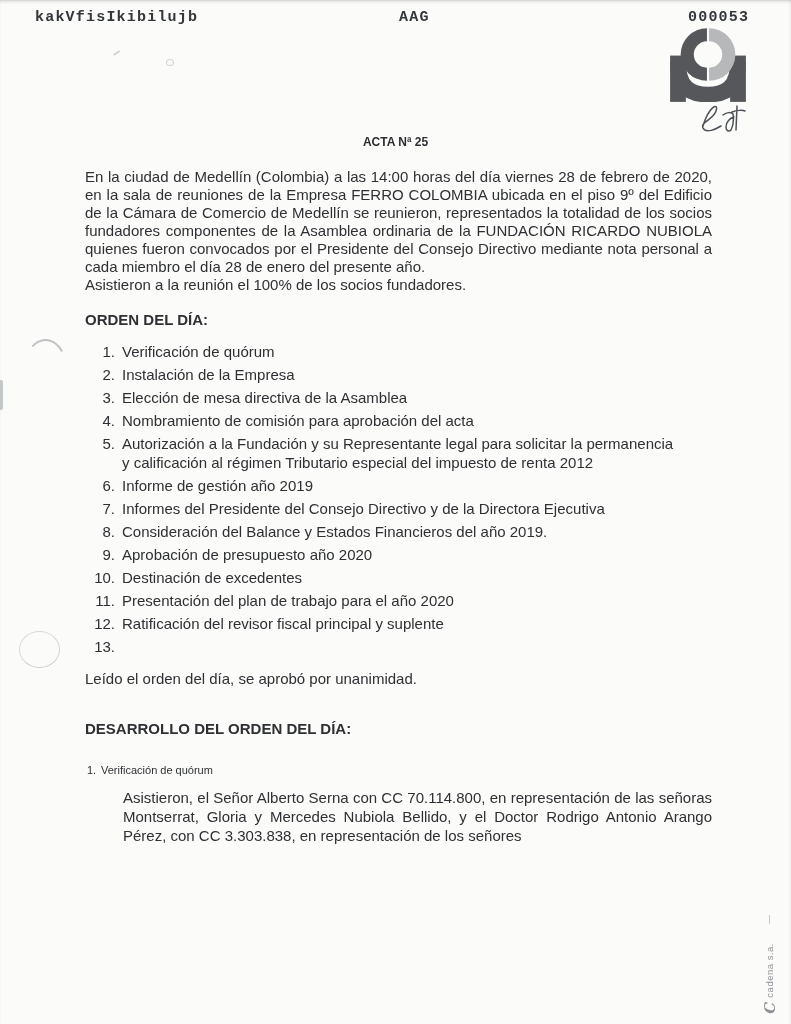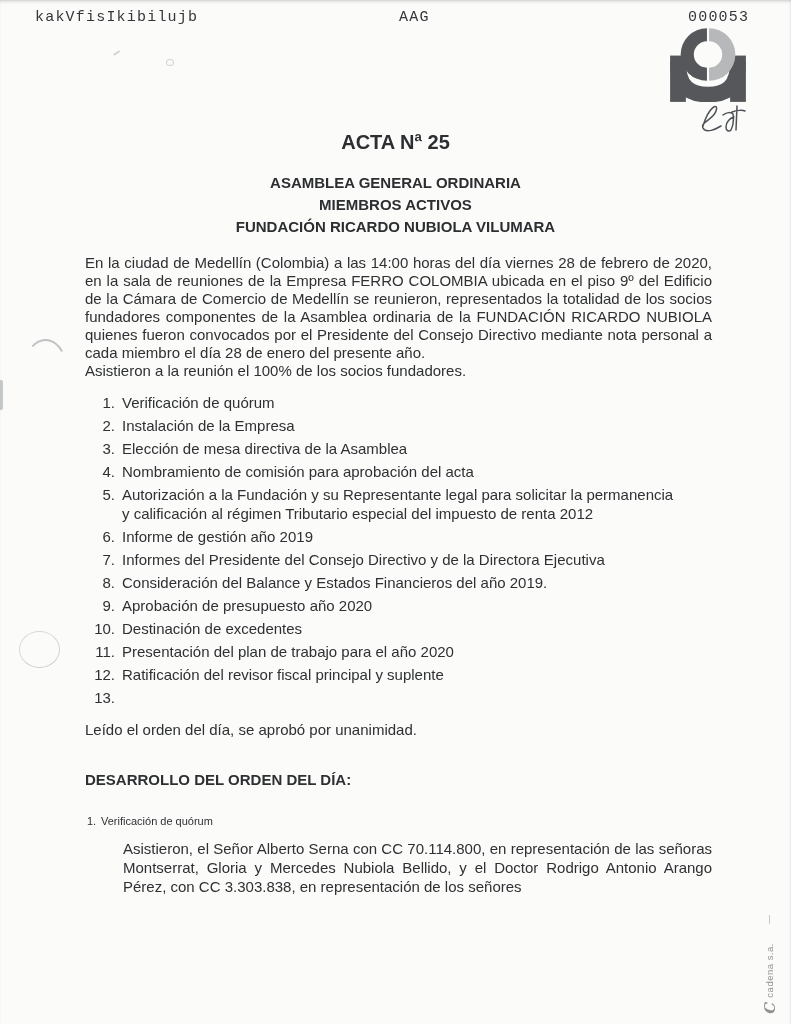--- a/index.html
+++ b/index.html
@@ -4,29 +4,29 @@
 <style>
   html,body{margin:0;padding:0;background:#e9e9e6;}
   .page{
     position:relative;width:791px;height:1024px;margin:0 auto;
     background:#fbfbf9;overflow:hidden;color:#2e3033;
     font-family:"Liberation Sans",sans-serif;
     box-shadow:inset 0 3px 4px -3px rgba(60,60,60,.4), inset -2px 0 3px -2px rgba(60,60,60,.15);
   }
   
   .hdr{position:absolute;top:9px;font-family:"Liberation Mono","DejaVu Sans Mono",monospace;
-       font-size:15px;color:#34373a;letter-spacing:1.2px;white-space:nowrap;}
+       font-size:15px;color:#34373a;letter-spacing:1.2px;white-space:nowrap;font-weight:bold;}
   .hdr-left{left:35px;}
   .hdr-center{left:399px;text-align:center;}
   .hdr-right{left:688px;}
   
   .logo-wrap{position:absolute;left:668px;top:26px;width:80px;height:76px;}
   .signature{position:absolute;left:688px;top:98px;width:58px;height:42px;}
   
-  .title{margin:132px 0 0;text-align:center;font-size:20px;font-weight:bold;color:#2c2e31;line-height:20px;}
+  .title{margin:132px 0 0;text-align:center;font-size:12px;font-weight:bold;color:#2c2e31;line-height:20px;}
   .subtitle{margin-top:20px;text-align:center;font-size:15px;font-weight:bold;line-height:22px;color:#2c2e31;}
   
   .content{margin-left:85px;width:627px;font-size:15px;line-height:18px;}
   p{margin:0;}
   .intro{margin-top:16px;text-align:justify;}
   .attendance{text-align:left;}
   .h-bold{font-size:15px;font-weight:bold;margin:0;line-height:18px;}
   .agenda-heading{margin-top:17px;}
   ul.agenda{list-style:none;margin:13px 0 0;padding:0;}
   ul.agenda li{display:flex;line-height:19px;margin-bottom:4px;}
@@ -72,30 +72,26 @@
     </svg>
   </div>
 
   <svg class="signature" viewBox="0 0 58 42">
     <path d="M15,28 C21,8 31,4 28,13 C25,22 12,24 15,30 C18,36 28,31 33,28
              M35,17 C39,14 43,14 45,16 C46,22 45,28 43,32 C41,34 38,33 38,29 C38,24 42,20 46,19
              M49,8 L48,32 M44,14 C49,12 55,12 57,13" fill="none" stroke="#3b3f45" stroke-width="1.5" stroke-linecap="round" opacity=".9"></path>
   </svg>
 
   <h1 class="title">ACTA Nª 25</h1>
-  <div class="subtitle">
-    <div>ASAMBLEA GENERAL ORDINARIA</div>
-    <div>MIEMBROS ACTIVOS</div>
-    <div>FUNDACIÓN RICARDO NUBIOLA VILUMARA</div>
-  </div>
 
   <div class="content">
     <p class="intro">En la ciudad de Medellín (Colombia) a las 14:00 horas del día viernes 28 de febrero de 2020, en la sala de reuniones  de la Empresa FERRO COLOMBIA  ubicada en el piso 9º del Edificio de la Cámara de Comercio de Medellín se reunieron, representados la totalidad de los socios fundadores componentes de la Asamblea ordinaria de la FUNDACIÓN RICARDO NUBIOLA quienes fueron convocados por el Presidente del Consejo Directivo mediante nota personal a cada miembro el día 28 de enero del presente año.</p>
     <p class="attendance">Asistieron a la reunión el 100% de los socios fundadores.</p>
 
+    <p class="h-bold agenda-heading">ORDEN DEL DÍA:</p>
 
     <ul class="agenda">
         <li>
           <span class="num">1.</span>
           <span class="itxt">Verificación de quórum</span>
         </li>
         <li>
           <span class="num">2.</span>
           <span class="itxt">Instalación de la Empresa</span>
         </li>

